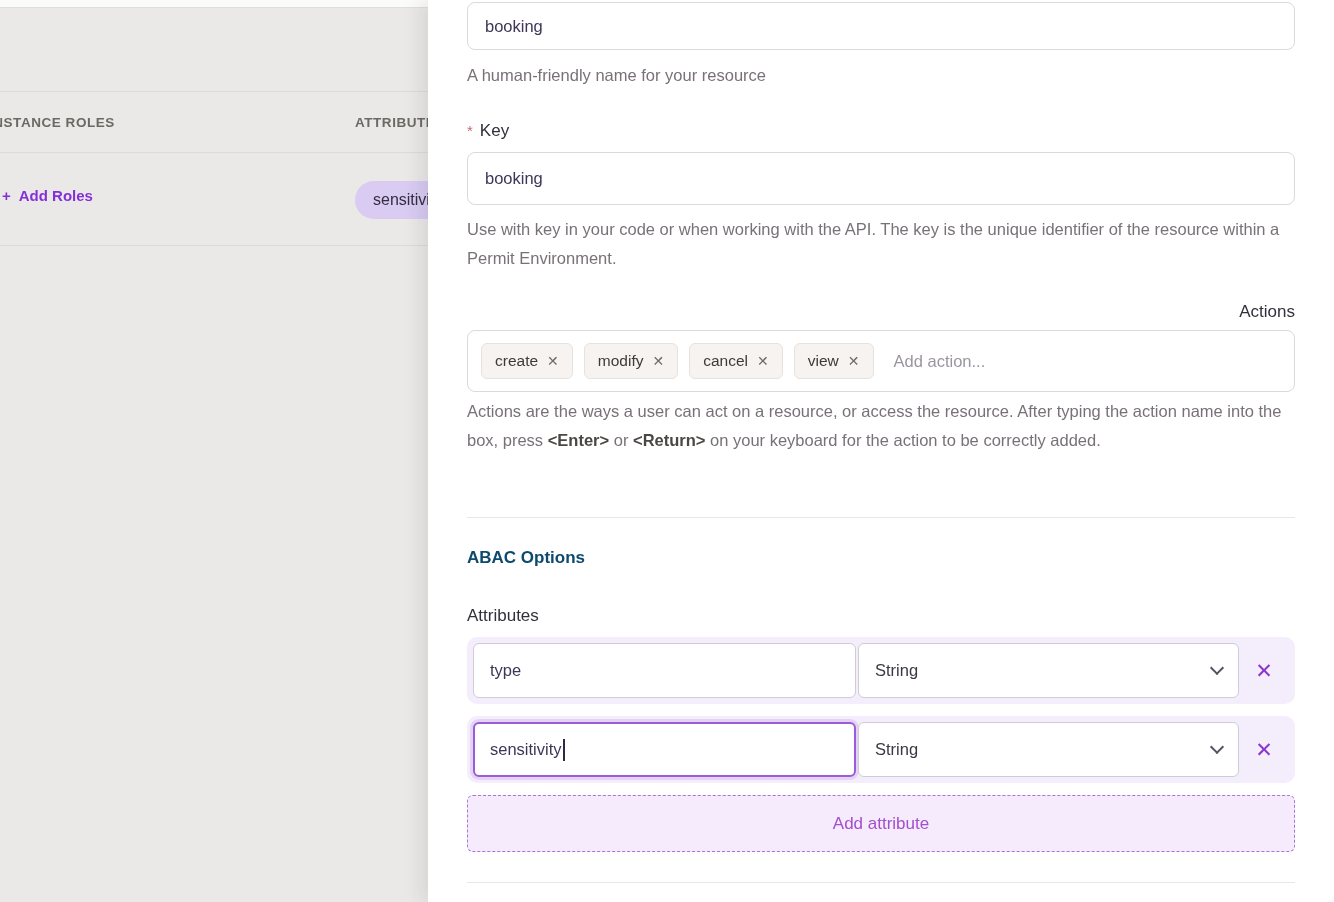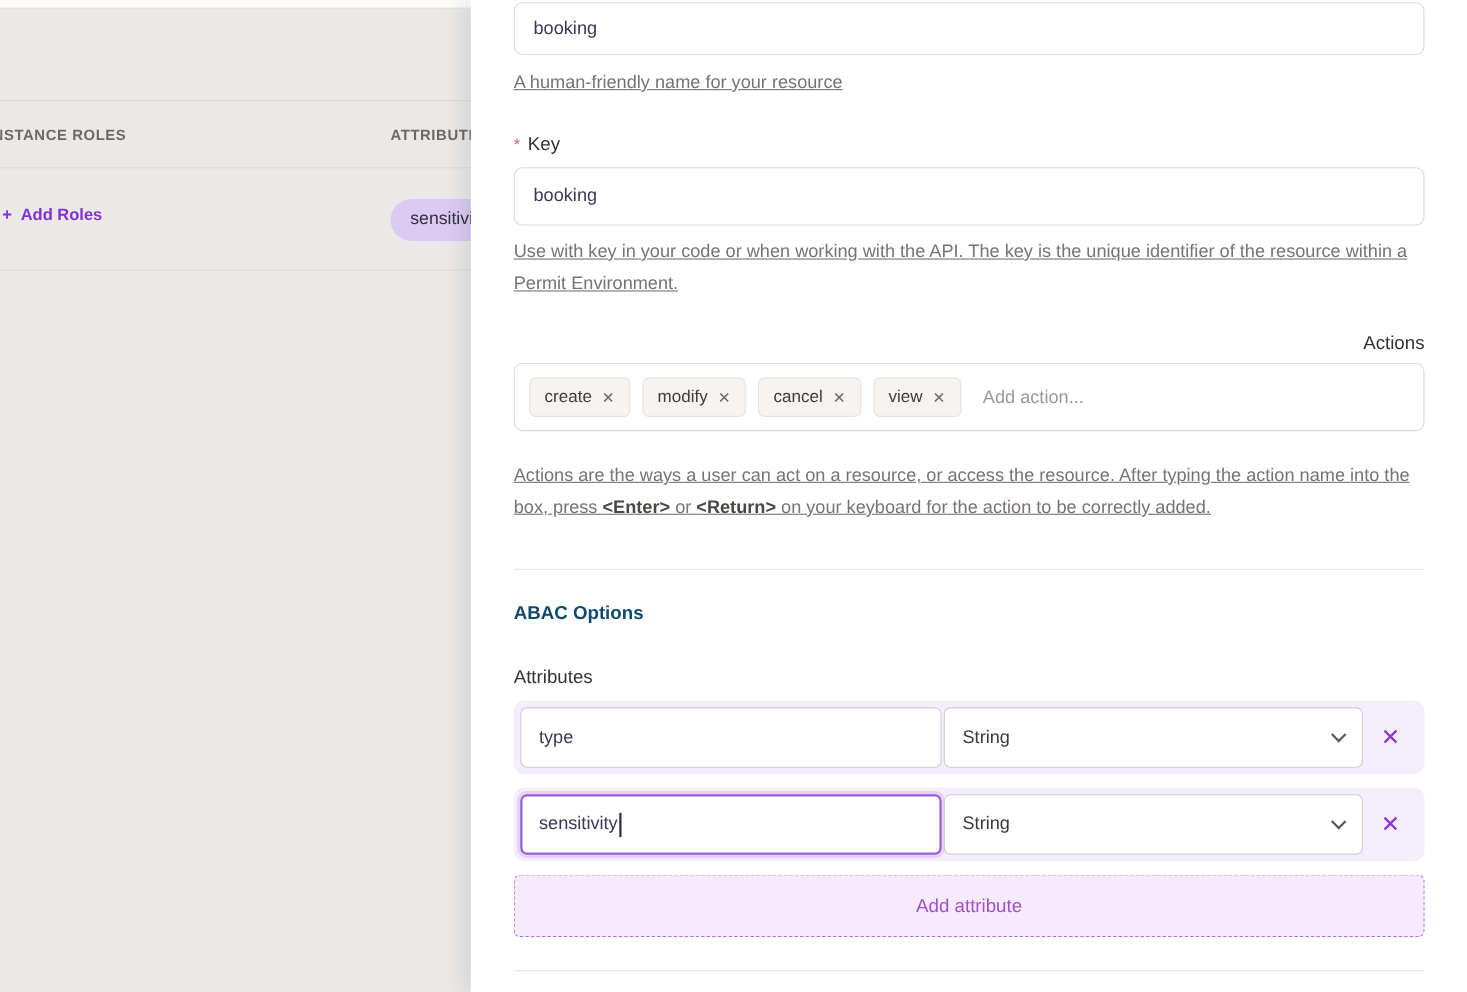--- a/index.html
+++ b/index.html
@@ -55,21 +55,21 @@
   .content { position: absolute; left: 39px; width: 828px; }
 
   
   .text-input {
     position: relative; width: 828px; height: 52px;
     background: #fff; border: 1px solid #dbd8df; border-radius: 8px;
     display: flex; align-items: center; padding: 0 17px;
     font-size: 16.5px; color: #3e3658;
   }
   .helper {
-    font-size: 16.5px; color: #787278; line-height: 29px; text-decoration: underline;
+    font-size: 16.5px; color: #787278; line-height: 29px;
   }
   .field-label { font-size: 17px; color: #33303a; }
   .req { color: #c56c76; margin-right: 7px; font-size: 15px; }
 
   .name-input-wrap { top: 2px; height: 48px; }
   .name-input-wrap .text-input { height: 48px; border-radius: 8px; }
   .helper-name { top: 61px; }
   .key-label { top: 121px; }
   .key-input-wrap { top: 152px; }
   .key-input-wrap .text-input { height: 53px; }
@@ -82,21 +82,21 @@
     border: 1px solid #dbd8df; border-radius: 8px; background: #fff;
     display: flex; align-items: center; padding: 16px 13px; gap: 11px;
   }
   .tag {
     height: 36px; display: inline-flex; align-items: center; gap: 9px;
     background: #f7f3f1; border: 1px solid #e7e2df; border-radius: 6px;
     padding: 0 13px; font-size: 15.5px; color: #3e3a39; white-space: nowrap;
   }
   .tag .tag-x { color: #6f6a66; font-size: 14px; cursor: pointer; }
   .add-action-ph { font-size: 16.5px; color: #9b95a0; margin-left: 9px; }
-  .actions-helper { top: 418px; width: 830px; }
+  .actions-helper { top: 397px; width: 830px; }
   .actions-helper b { color: #4b4745; font-weight: 700; }
 
   .divider { position: absolute; left: 39px; width: 828px; height: 0; border-top: 1px solid #eae6e2; }
   .div1 { top: 517px; }
   .div2 { top: 882px; }
 
   .abac-heading { top: 548px; font-size: 17px; font-weight: 700; color: #0c4a6e; }
   .attributes-label { top: 606px; }
 
   

